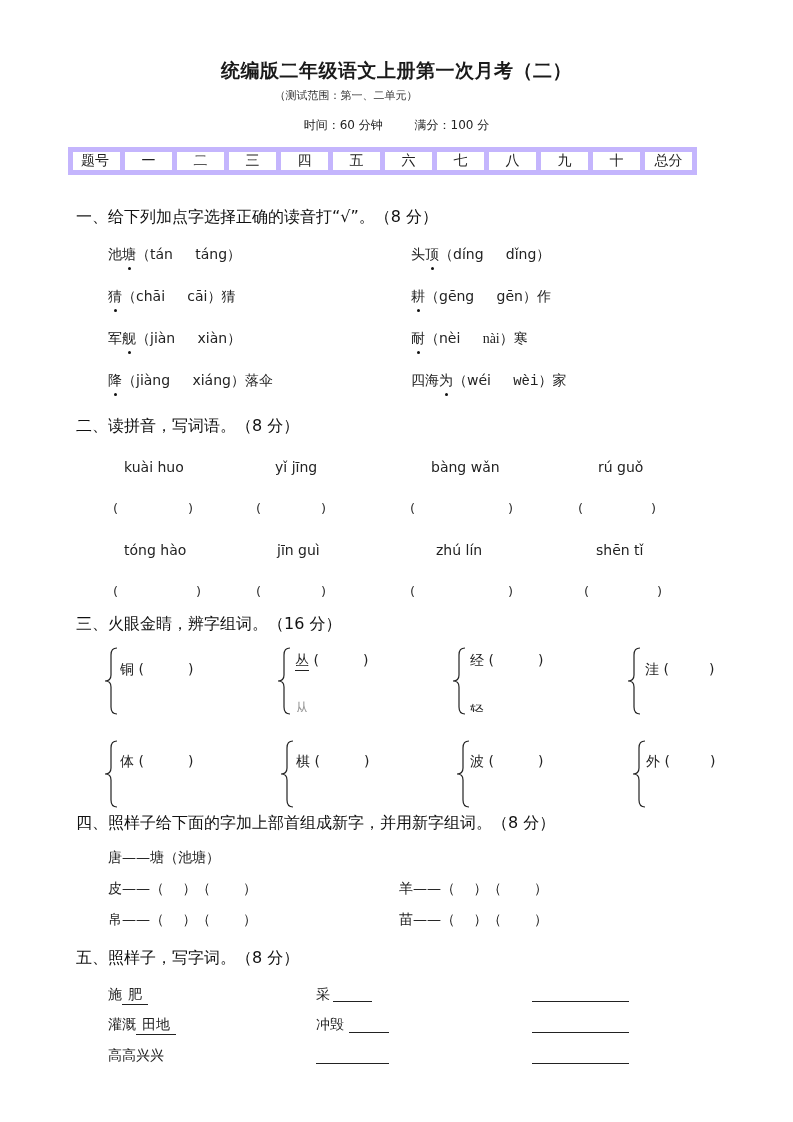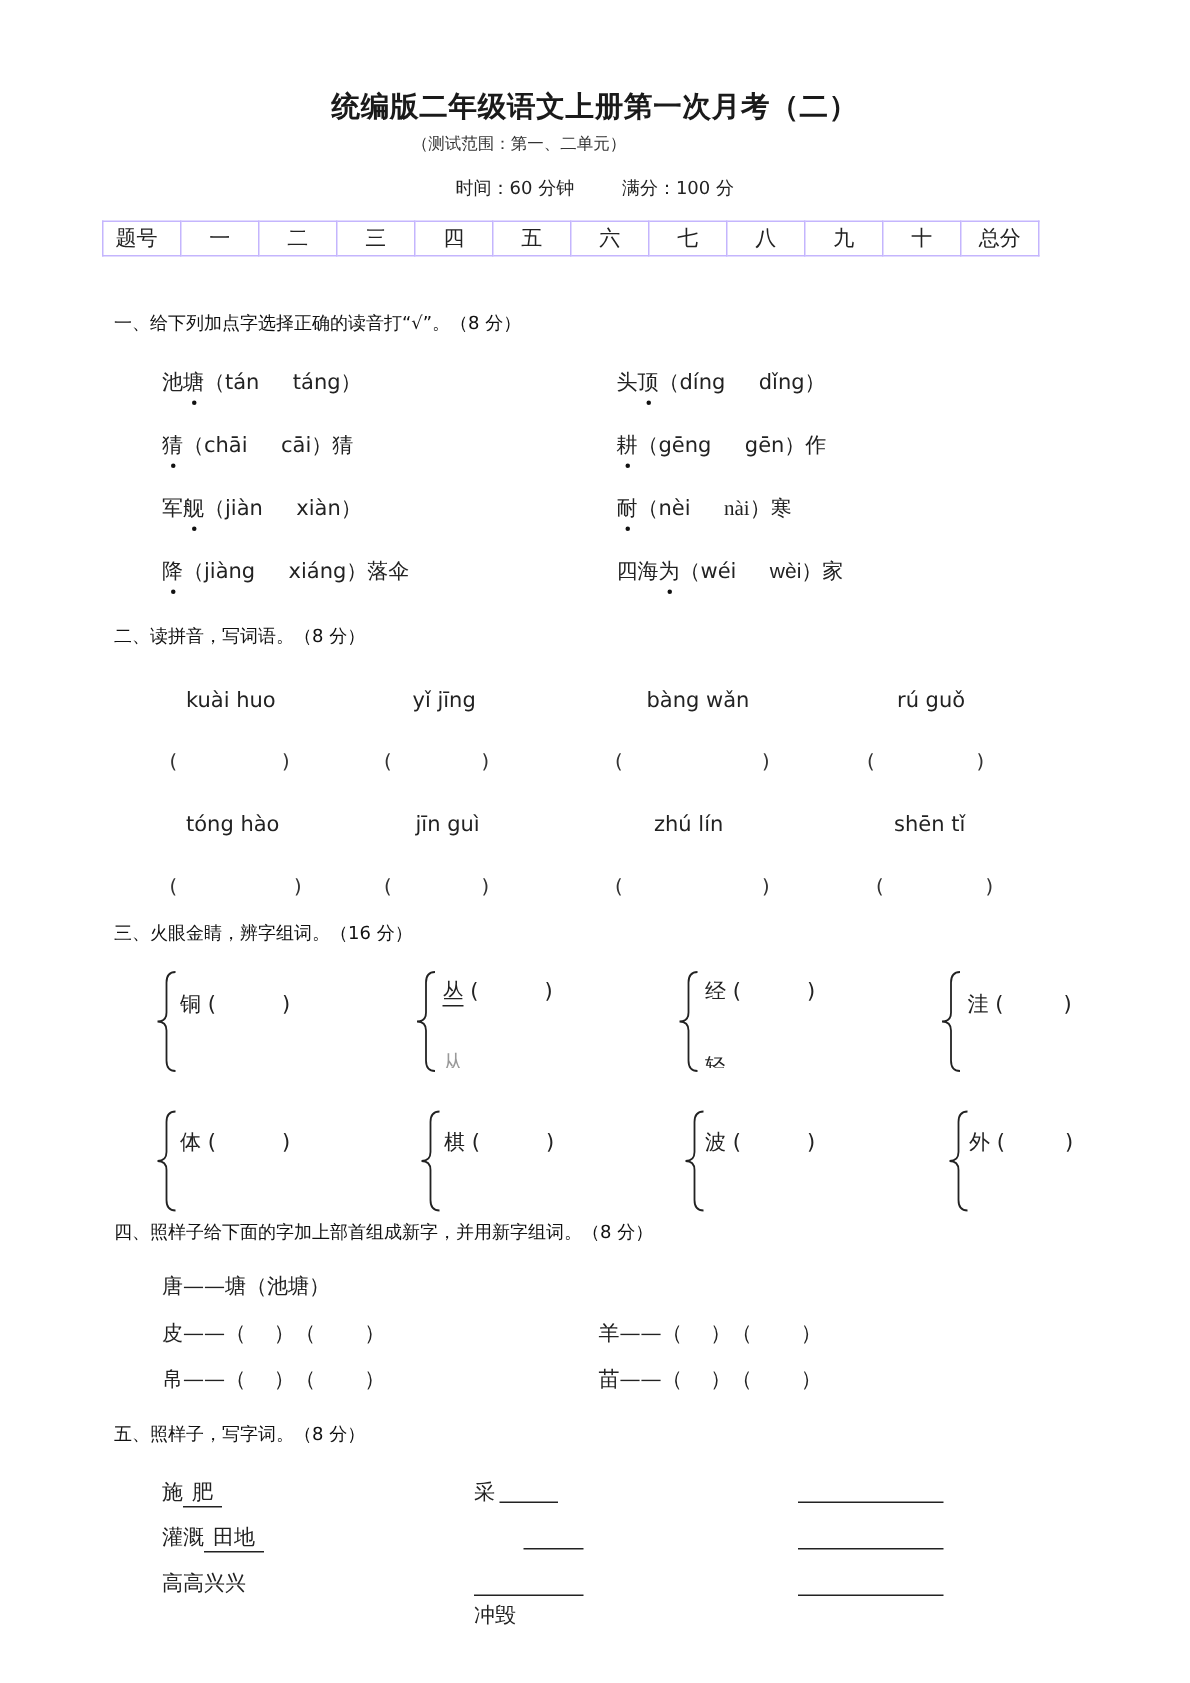--- a/index.html
+++ b/index.html
@@ -4,24 +4,24 @@
   <style>
     * { box-sizing: border-box; margin: 0; padding: 0; }
     html, body { width: 793px; height: 1122px; background: #ffffff; }
     body { position: relative; font-family: "DejaVu Sans", "Liberation Sans", sans-serif; color: #1a1a1a; overflow: hidden; }
     .abs { position: absolute; white-space: nowrap; }
     .title { left: 0; width: 793px; top: 58px; text-align: center; font-size: 19px; font-weight: bold; letter-spacing: 0.5px; }
     .subtitle { left: 0; width: 692px; top: 88px; text-align: center; font-size: 11px; font-family: "DejaVu Serif", serif; color: #333; }
     .meta { left: 0; width: 793px; top: 117px; text-align: center; font-size: 12px; color: #222; }
     .meta span { margin: 0 14px; }
     table.score { position: absolute; left: 68px; top: 147px; border-collapse: collapse; }
-    table.score td { border: 1px solid #c4b5fd; width: 52px; height: 23px; text-align: center; font-size: 14px; font-family: "DejaVu Serif", serif; color: #222; }
+    table.score td { border: 5px solid #c4b5fd; width: 52px; height: 23px; text-align: center; font-size: 14px; font-family: "DejaVu Serif", serif; color: #222; }
     table.score td.first { width: 52px; text-align: left; padding-left: 8px; font-family: "DejaVu Sans", sans-serif; }
     table.score td.last { width: 52px; font-family: "DejaVu Sans", sans-serif; }
-    .sec { font-size: 12px; color: #111; }
+    .sec { font-size: 16px; color: #111; }
     .item { font-size: 14px; color: #222; }
     .serif { font-family: "DejaVu Serif", serif; }
     .dot { position: relative; display: inline-block; }
     .dot::after { content: ""; position: absolute; left: 50%; bottom: -6px; width: 3px; height: 3px; margin-left: -1.5px; background: #111; border-radius: 50%; }
     .py { font-size: 14px; color: #222; }
     .par { font-size: 13px; color: #333; }
     .brace { position: absolute; width: 14px; }
     .brace svg { display: block; }
     .uline { display: inline-block; border-bottom: 1px solid #222; }
     .blank { position: absolute; border-bottom: 1px solid #222; height: 1px; }
@@ -75,21 +75,21 @@
   <span>军</span><span class="dot">舰</span>（<span class="py" style="font-family:'DejaVu Sans',sans-serif;">jiàn</span>&nbsp;&nbsp;&nbsp;&nbsp;&nbsp;<span class="py" style="font-family:'DejaVu Sans',sans-serif;">xiàn</span>）<span></span>
 </div>
 <div class="abs item serif" style="left:411px; top:330px;">
   <span></span><span class="dot">耐</span>（<span class="py" style="font-family:'DejaVu Sans',sans-serif;">nèi</span>&nbsp;&nbsp;&nbsp;&nbsp;&nbsp;<span class="py" style="font-family:Liberation Serif, serif;">nài</span>）<span>寒</span>
 </div>
 
 <div class="abs item serif" style="left:108px; top:372px;">
   <span></span><span class="dot">降</span>（<span class="py" style="font-family:'DejaVu Sans',sans-serif;">jiàng</span>&nbsp;&nbsp;&nbsp;&nbsp;&nbsp;<span class="py" style="font-family:'DejaVu Sans',sans-serif;">xiáng</span>）<span>落伞</span>
 </div>
 <div class="abs item serif" style="left:411px; top:372px;">
-  <span>四海</span><span class="dot">为</span>（<span class="py" style="font-family:'DejaVu Sans',sans-serif;">wéi</span>&nbsp;&nbsp;&nbsp;&nbsp;&nbsp;<span class="py" style="font-family:Liberation Sans, sans-serif;">wèi</span>）<span>家</span>
+  <span>四海</span><span class="dot">为</span>（<span class="py" style="font-family:'DejaVu Sans',sans-serif;">wéi</span>&nbsp;&nbsp;&nbsp;&nbsp;&nbsp;<span class="py" style="font-family:Liberation Mono, monospace;">wèi</span>）<span>家</span>
 </div>
 
 <div class="abs sec" style="left:76px; top:416px;">二、读拼音，写词语。（8 分）</div>
 
 <div class="abs py" style="left:124px; top:459px;">kuài huo</div>
 <div class="abs py" style="left:275px; top:459px;">yǐ jīng</div>
 <div class="abs py" style="left:431px; top:459px;">bàng wǎn</div>
 <div class="abs py" style="left:598px; top:459px;">rú guǒ</div>
 
 <div class="abs par" style="left:113px; top:501px; width:80px;"><span>(</span><span style="position:absolute; right:0;">)</span></div>
@@ -175,19 +175,19 @@
 <div class="abs item serif" style="left:399px; top:911px;">苗——（　 ）（　　 ）</div>
 
 <div class="abs sec" style="left:76px; top:948px;">五、照样子，写字词。（8 分）</div>
 
 <div class="abs item serif" style="left:108px; top:986px;"><span>施</span><span class="uline" style="padding:0 6px 0 6px;">肥</span></div>
 <div class="abs item serif" style="left:316px; top:986px;"><span>采</span></div>
 <div class="blank" style="left:333px; top:1001px; width:39px;"></div>
 <div class="blank" style="left:532px; top:1001px; width:97px;"></div>
 
 <div class="abs item serif" style="left:108px; top:1016px;"><span>灌溉</span><span class="uline" style="padding:0 6px 0 6px;">田地</span></div>
-<div class="abs item serif" style="left:316px; top:1068px;"><span>冲毁</span></div>
+<div class="abs item serif" style="left:316px; top:1016px;"><span>冲毁</span></div>
 <div class="blank" style="left:349px; top:1032px; width:40px;"></div>
 <div class="blank" style="left:532px; top:1032px; width:97px;"></div>
 
 <div class="abs item serif" style="left:108px; top:1047px;"><span>高高兴兴</span></div>
 <div class="blank" style="left:316px; top:1063px; width:73px;"></div>
 <div class="blank" style="left:532px; top:1063px; width:97px;"></div>
 
 </body></html>

